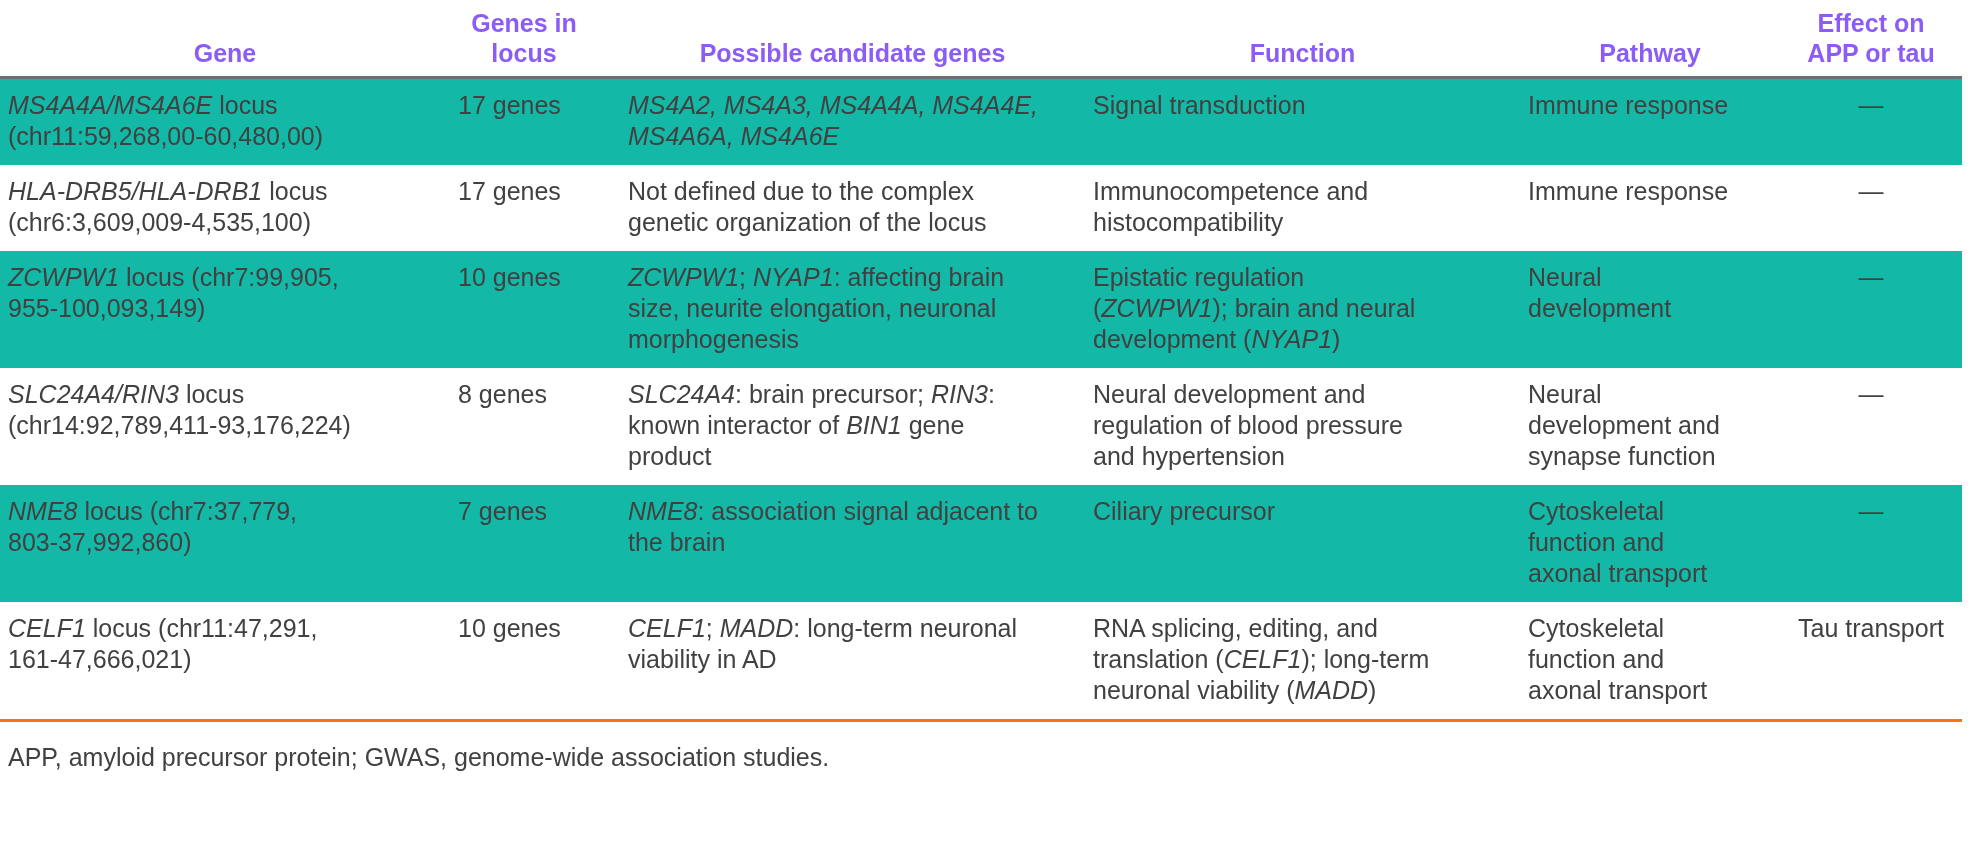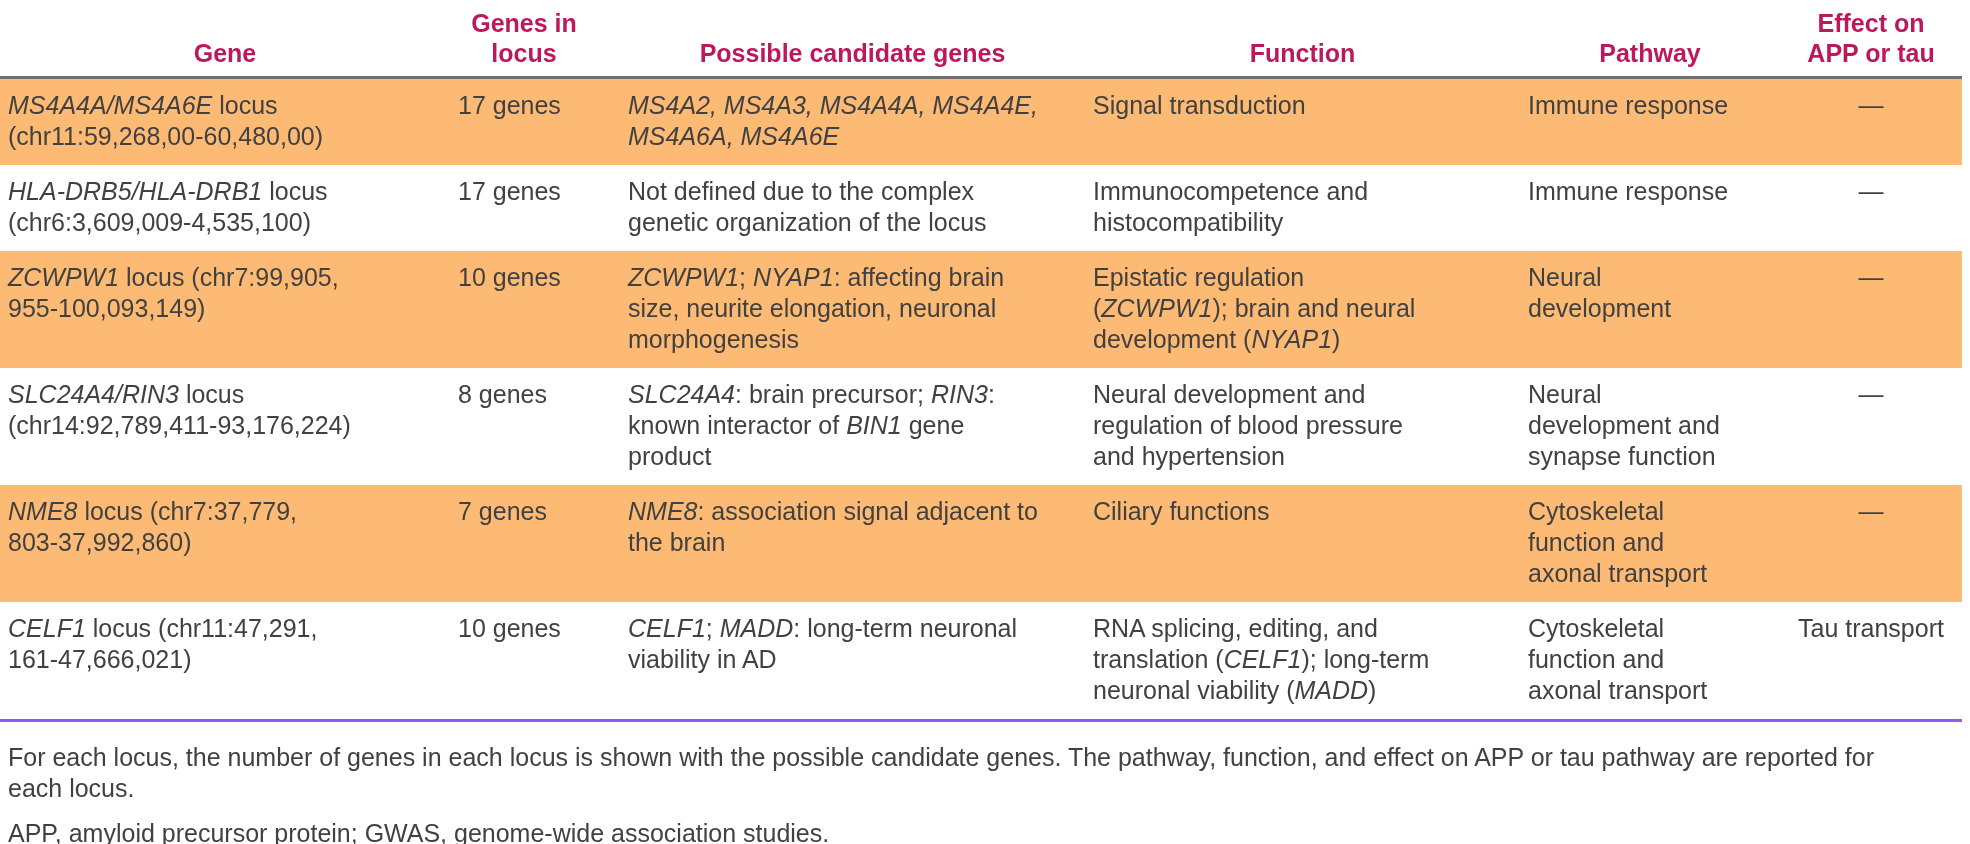--- a/index.html
+++ b/index.html
@@ -30,42 +30,42 @@
     table.loci-table col.c-candidates    { width: 465px; }
     table.loci-table col.c-function      { width: 435px; }
     table.loci-table col.c-pathway       { width: 260px; }
     table.loci-table col.c-effect        { width: 182px; }
 
     thead tr {
       border-bottom: 3px solid #6f6f6f;
     }
     th {
       font-weight: bold;
-      color: #be185d;
+      color: #8b5cf6;
       vertical-align: bottom;
       text-align: center;
       padding: 6px 8px 8px 8px;
       white-space: pre-line;
       line-height: 30px;
       font-size: 25px;
     }
     th.col-gene   { text-align: center; }
     th.col-effect { text-align: center; padding-left: 8px; }
     th.col-genes_in_locus { padding-right: 30px; }
 
     td {
       vertical-align: top;
       text-align: left;
       padding: 11px 8px 13px 8px;
       white-space: pre-line;
     }
     td.col-effect { text-align: center; }
 
-    tr.shaded { background: #fdba74; }
-    tbody tr:last-child { border-bottom: 3px solid #8b5cf6; }
+    tr.shaded { background: #14b8a6; }
+    tbody tr:last-child { border-bottom: 3px solid #f97316; }
 
     .it { font-style: italic; }
 
     .footnotes {
       padding: 20px 12px 0 8px;
       font-size: 25px;
       line-height: 31px;
       color: #414141;
     }
     .footnote { margin: 0; white-space: pre-line; }
@@ -146,21 +146,21 @@
 development and
 synapse function</span></td>
           <td class="col-effect"><span>—</span></td>
         </tr>
         <tr class="shaded">
           <td class="col-gene"><span class="it">NME8</span><span> locus (chr7:37,779,
 803-37,992,860)</span></td>
           <td class="col-genes_in_locus"><span>7 genes</span></td>
           <td class="col-candidates"><span class="it">NME8</span><span>: association signal adjacent to
 the brain</span></td>
-          <td class="col-function"><span>Ciliary functions</span></td>
+          <td class="col-function"><span>Ciliary precursor</span></td>
           <td class="col-pathway"><span>Cytoskeletal
 function and
 axonal transport</span></td>
           <td class="col-effect"><span>—</span></td>
         </tr>
         <tr>
           <td class="col-gene"><span class="it">CELF1</span><span> locus (chr11:47,291,
 161-47,666,021)</span></td>
           <td class="col-genes_in_locus"><span>10 genes</span></td>
           <td class="col-candidates"><span class="it">CELF1</span><span>; </span><span class="it">MADD</span><span>: long-term neuronal
@@ -170,17 +170,15 @@
 neuronal viability (</span><span class="it">MADD</span><span>)</span></td>
           <td class="col-pathway"><span>Cytoskeletal
 function and
 axonal transport</span></td>
           <td class="col-effect"><span>Tau transport</span></td>
         </tr>
       </tbody>
   </table>
 
   <div class="footnotes">
-    <p class="footnote">For each locus, the number of genes in each locus is shown with the possible candidate genes. The pathway, function, and effect on APP or tau pathway are reported for
-each locus.</p>
     <p class="footnote">APP, amyloid precursor protein; GWAS, genome-wide association studies.</p>
   </div>
 </div>
 
 </body></html>

